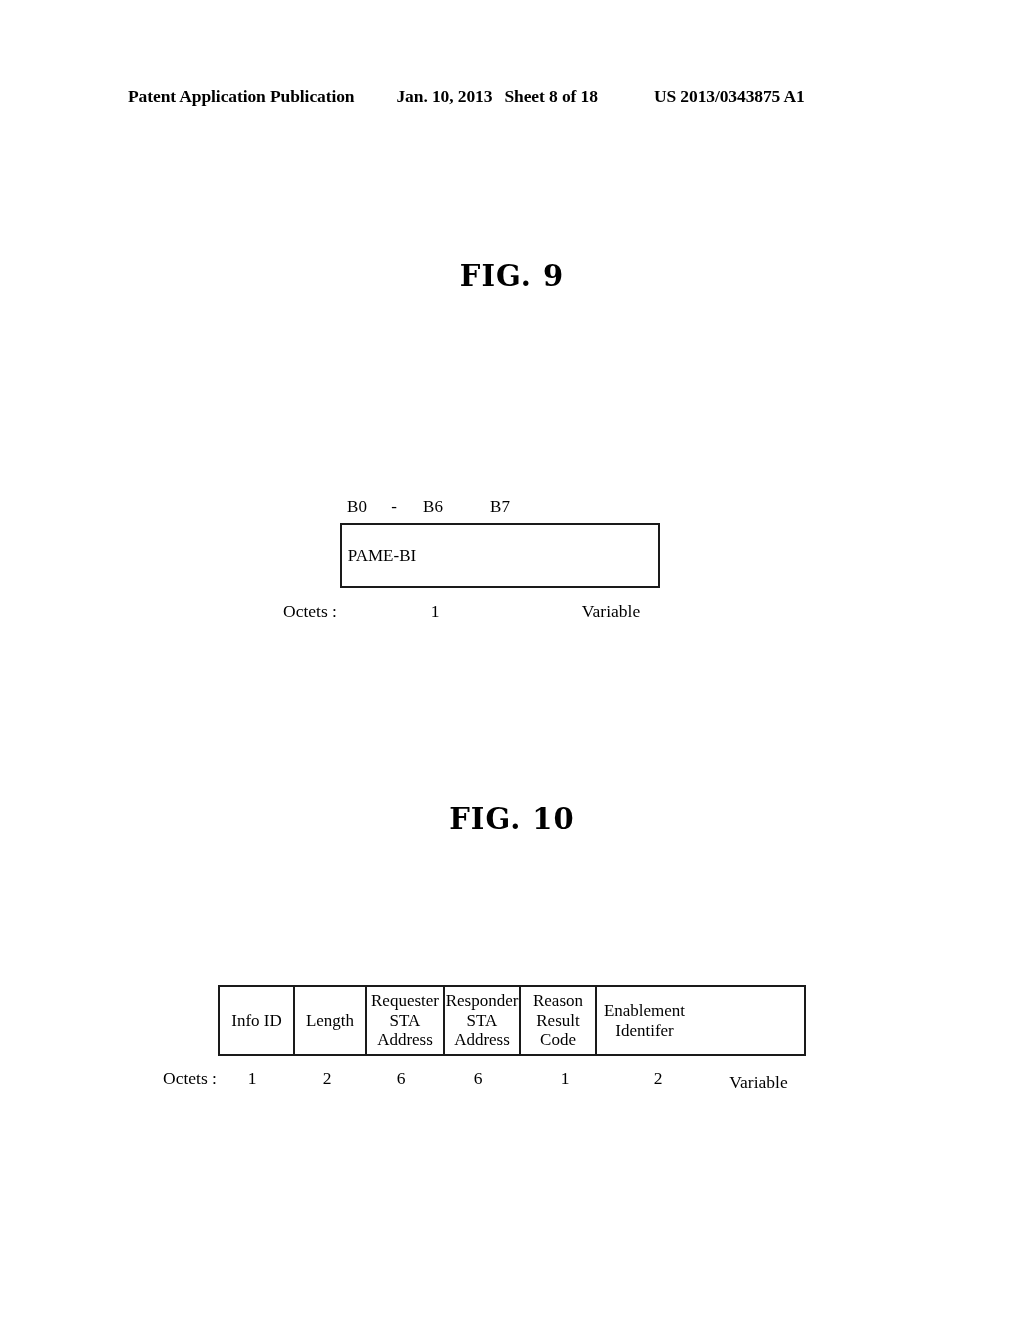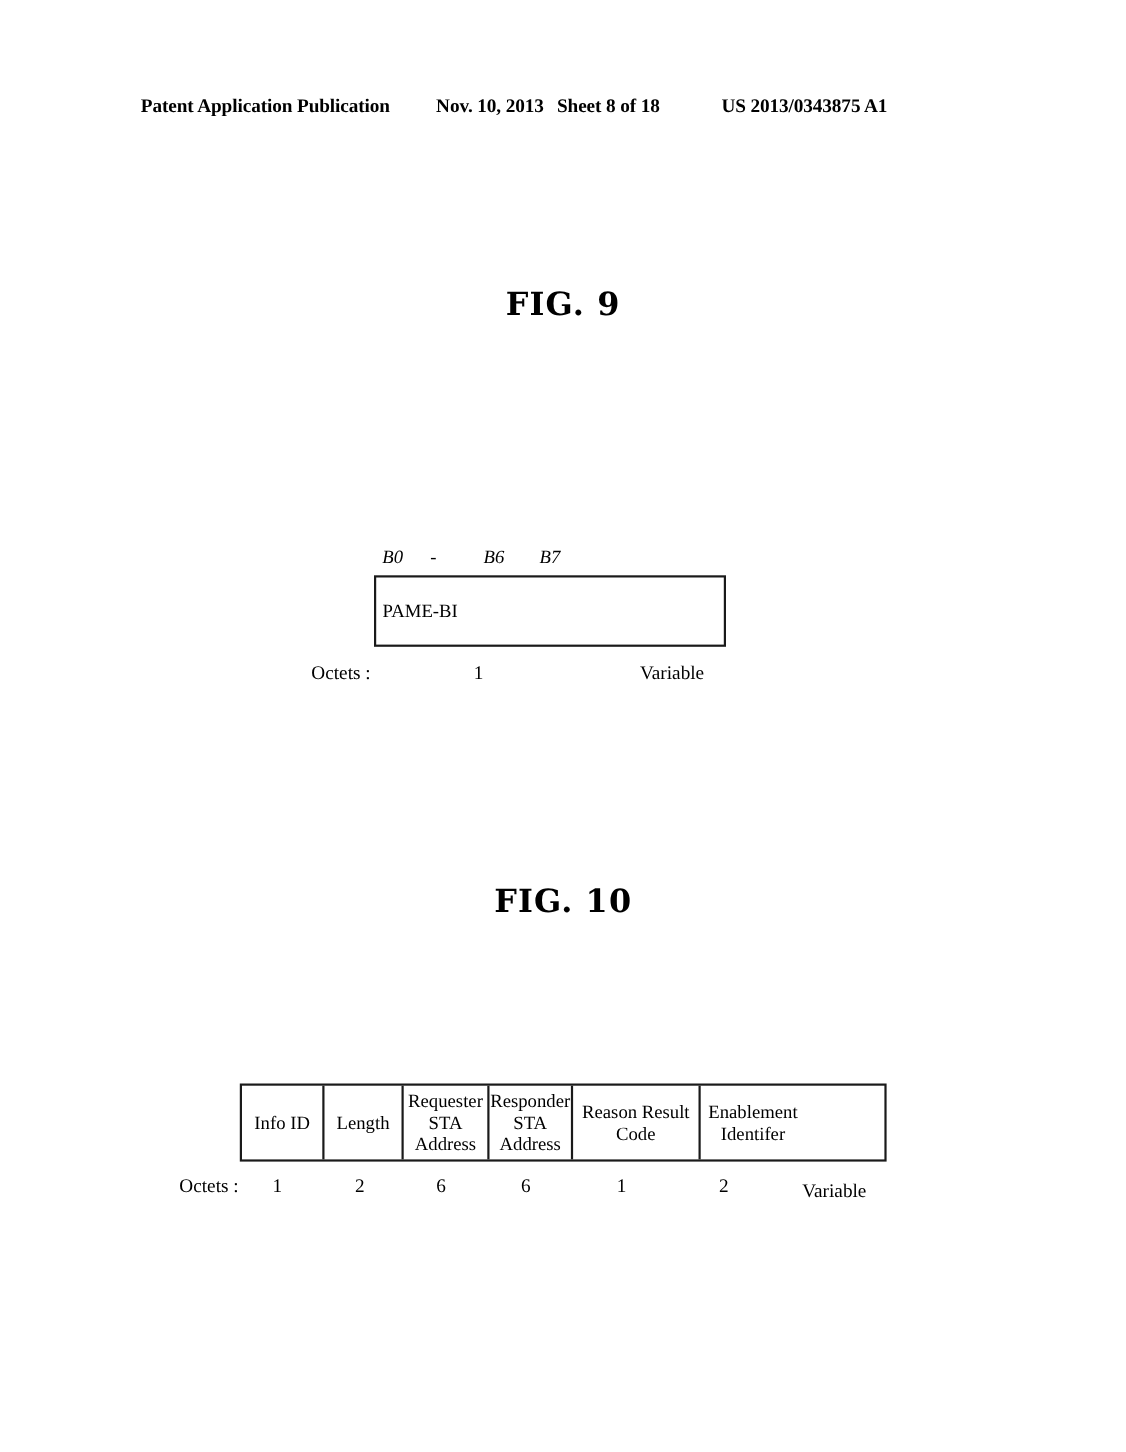--- a/index.html
+++ b/index.html
@@ -80,31 +80,30 @@
   #fig9-table .c1 { width: 80px; }
   #fig9-table .c2 { width: 113px; }
 
   .bitlabels {
     position: absolute;
     top: 497px;
     left: 340px;
     width: 330px;
     height: 22px;
     font-size: 17px;
-    font-style: italic;
   }
   .bitlabels span {
     position: absolute;
     top: 0;
     text-align: center;
     white-space: nowrap;
   }
   .bl-b0   { left: 0px;   width: 34px; }
   .bl-dash { left: 46px;  width: 16px; }
-  .bl-b6   { left: 92px;  width: 34px; }
+  .bl-b6   { left: 76px;  width: 34px; }
   .bl-b7   { left: 143px; width: 34px; }
 
   .octets-row {
     position: absolute;
     height: 26px;
     font-size: 17.5px;
   }
   .octets-label {
     position: absolute;
     top: 0;
@@ -126,42 +125,42 @@
   #fig10-table {
     left: 218px;
     top: 985px;
     width: 588px;
     height: 71px;
   }
   #fig10-table .d0 { width: 75px; }
   #fig10-table .d1 { width: 72px; }
   #fig10-table .d2 { width: 78px; }
   #fig10-table .d3 { width: 76px; }
-  #fig10-table .d4 { width: 116px; }
+  #fig10-table .d4 { width: 76px; }
   #fig10-table .d5 { width: 95px; }
   #fig10-table .d6 { width: 94px; }
 
   #fig10-octets { top: 1068px; left: 163px; width: 660px; }
   #fig10-octets .octets-label { left: 0px; }
   #fig10-octets .pv0 { left: 77px;  width: 24px; }
   #fig10-octets .pv1 { left: 152px; width: 24px; }
   #fig10-octets .pv2 { left: 226px; width: 24px; }
   #fig10-octets .pv3 { left: 303px; width: 24px; }
   #fig10-octets .pv4 { left: 390px; width: 24px; }
   #fig10-octets .pv5 { left: 483px; width: 24px; }
   #fig10-octets .pv6 { left: 558px; width: 75px; top: 4px; }
 
   .cell-text { display: block; }
 </style>
 </head>
 <body>
 
 <div class="page-header">
   <span class="hdr-pub">Patent Application Publication</span>
-  <span class="hdr-date">Nov. 10, 2013</span>
+  <span class="hdr-date">Jan. 10, 2013</span>
   <span class="hdr-sheet">Sheet 8 of 18</span>
   <span class="hdr-patentno">US 2013/0343875 A1</span>
 </div>
 
 <div class="fig-title" id="fig9-title">FIG. 9</div>
 
 <div class="bitlabels">
   <span class="bl-b0">B0</span>
   <span class="bl-dash">-</span>
   <span class="bl-b6">B6</span>

